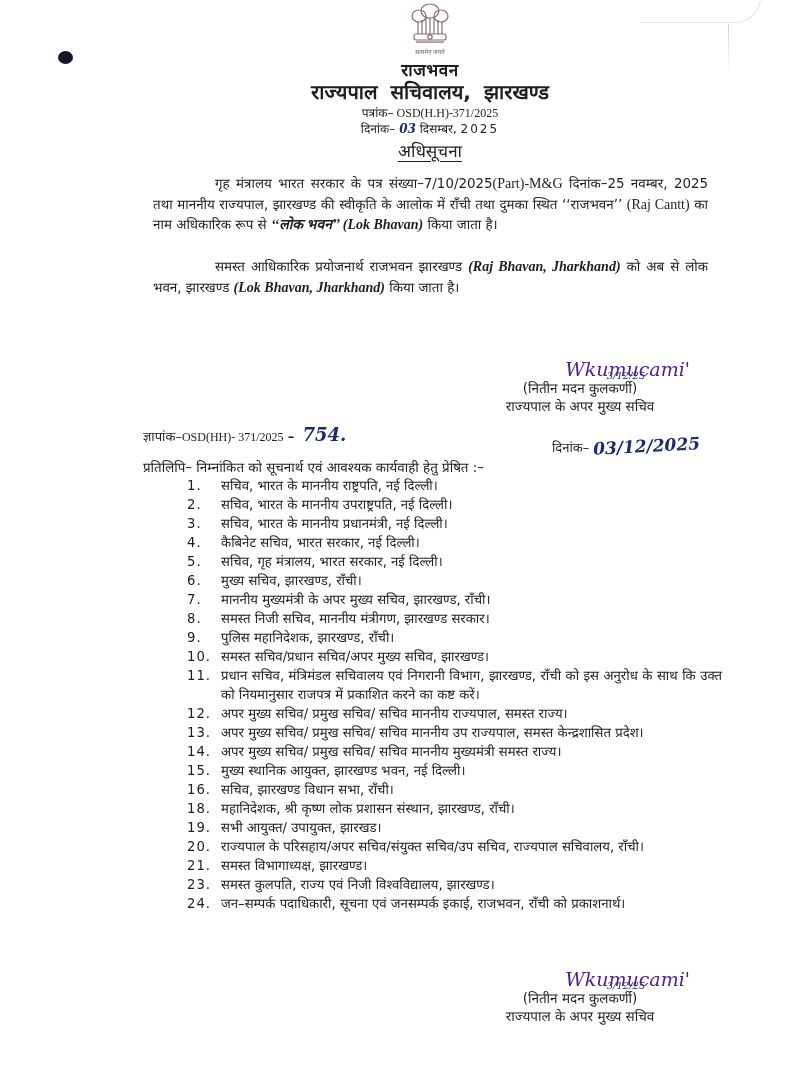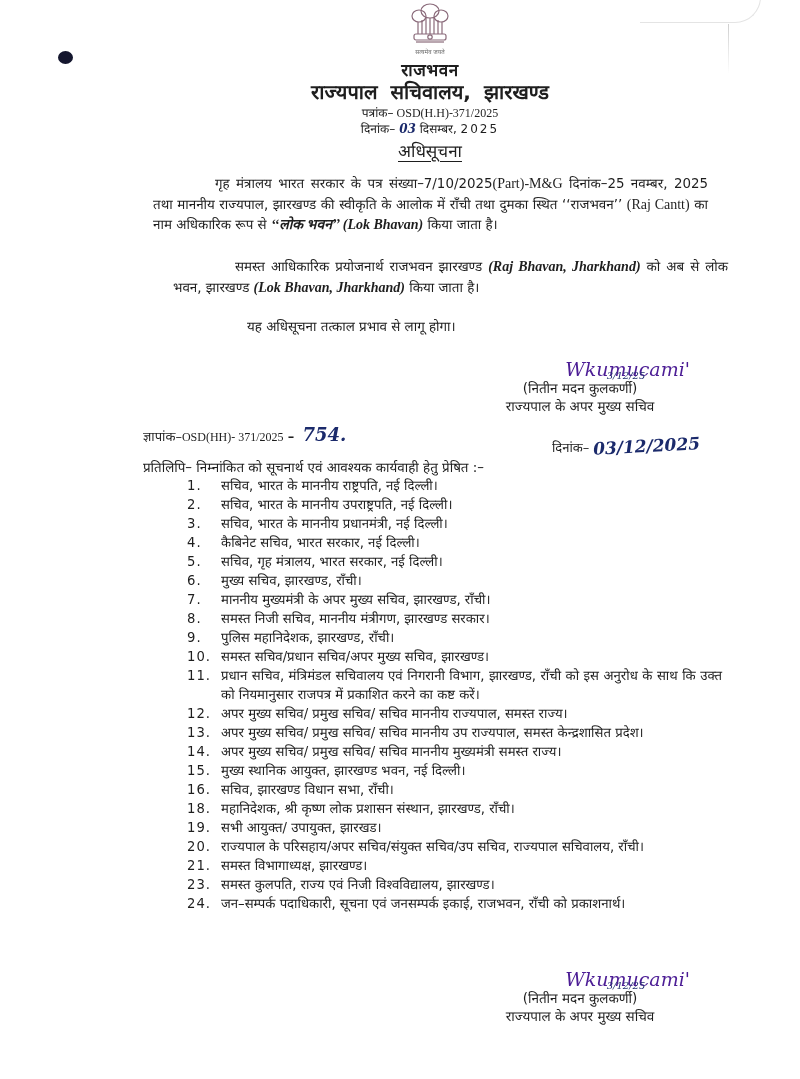--- a/index.html
+++ b/index.html
@@ -49,21 +49,21 @@
 
   
   .para {
     position: absolute; left: 153px; width: 555px;
     font-size: 13.4px; line-height: 20.5px; text-align: justify;
   }
   .para .indent { display: inline-block; width: 62px; }
   .para b { font-family: "Liberation Serif", serif; font-size: 14px; font-style: italic; }
   .para .lat { font-family: "Liberation Serif", serif; font-size: 14px; }
   .p1 { top: 174px; }
-  .p2 { top: 257px; margin-left: 20px; }
+  .p2 { top: 257px; }
   .p3 { position: absolute; left: 247px; top: 317px; font-size: 13.4px; }
 
   
   .sig { position: absolute; width: 220px; text-align: center; }
   .sig-scribble {
     font-family: "DejaVu Serif", serif; font-style: italic; color: #4c1d95;
     font-size: 19px; height: 18px; text-align: right; padding-left: 34px;
   }
   .sig-initial {
     font-family: "DejaVu Serif", serif; font-style: italic; color: #22306f;
@@ -126,21 +126,20 @@
   <div class="center notification-title">अधिसूचना</div>
 
   <div class="para p1">
     <span class="indent"></span><span>गृह मंत्रालय भारत सरकार के पत्र संख्या–7/10/2025</span><span class="lat">(Part)-M&amp;G</span><span> दिनांक–25 नवम्बर, 2025 तथा माननीय राज्यपाल, झारखण्ड की स्वीकृति के आलोक में राँची तथा दुमका स्थित ‘‘राजभवन’’ </span><span class="lat">(Raj Cantt)</span><span> का नाम अधिकारिक रूप से </span><b>‘‘लोक भवन’’ (Lok Bhavan)</b><span> किया जाता है।</span>
   </div>
 
   <div class="para p2">
     <span class="indent"></span><span>समस्त आधिकारिक प्रयोजनार्थ राजभवन झारखण्ड </span><b>(Raj Bhavan, Jharkhand)</b><span> को अब से लोक भवन, झारखण्ड </span><b>(Lok Bhavan, Jharkhand)</b><span> किया जाता है।</span>
   </div>
 
-  <div class="p3">यह अधिसूचना तत्काल प्रभाव से लागू होगा।</div>
 
   <div class="sig sig1">
     <div class="sig-scribble">Wkumucami'</div>
     <div class="sig-initial">3/12/25</div>
     <div class="sig-name">(नितीन मदन कुलकर्णी)</div>
     <div class="sig-title">राज्यपाल के अपर मुख्य सचिव</div>
   </div>
 
   <div class="memo-no">
     <span>ज्ञापांक–</span><span class="lat">OSD(HH)- 371/2025</span>

